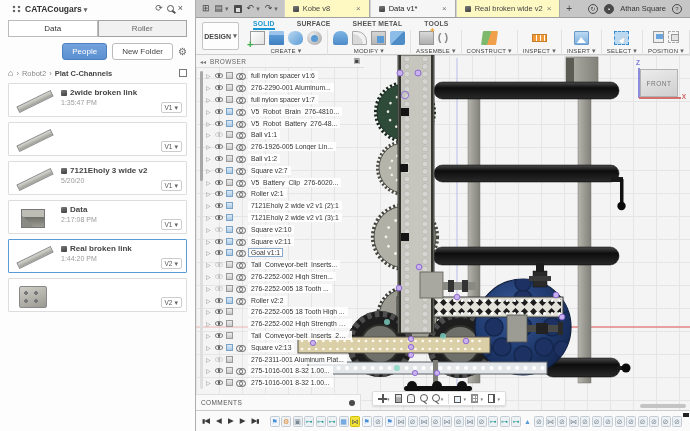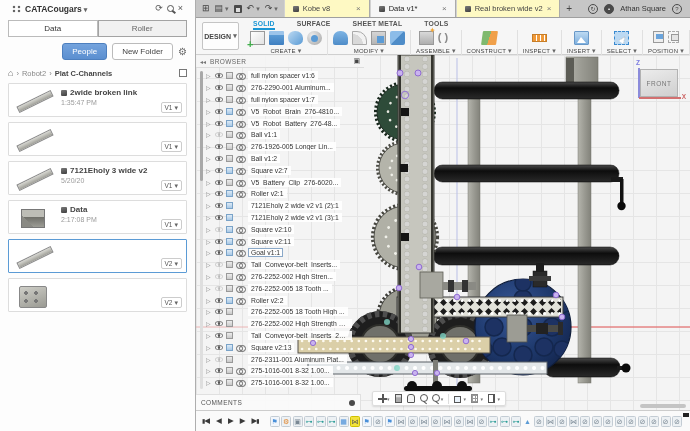--- a/index.html
+++ b/index.html
@@ -296,20 +296,27 @@
               <span class="cube-ic"></span>
               <span>Data</span>
             </div>
             <div class="card-time">2:17:08 PM</div>
           </div>
           <span class="ver-chip caret">V1</span>
         </div>
 
         <div class="card selected">
           <div class="thumb channel"></div>
+          <div class="card-body">
+            <div class="card-title">
+              <span class="cube-ic"></span>
+              <span>Real broken link</span>
+            </div>
+            <div class="card-time">1:44:20 PM</div>
+          </div>
           <span class="ver-chip caret">V2</span>
         </div>
 
         <div class="card">
           <div class="thumb square"></div>
           <span class="ver-chip caret">V2</span>
         </div>
       </div>
   </div>
 

